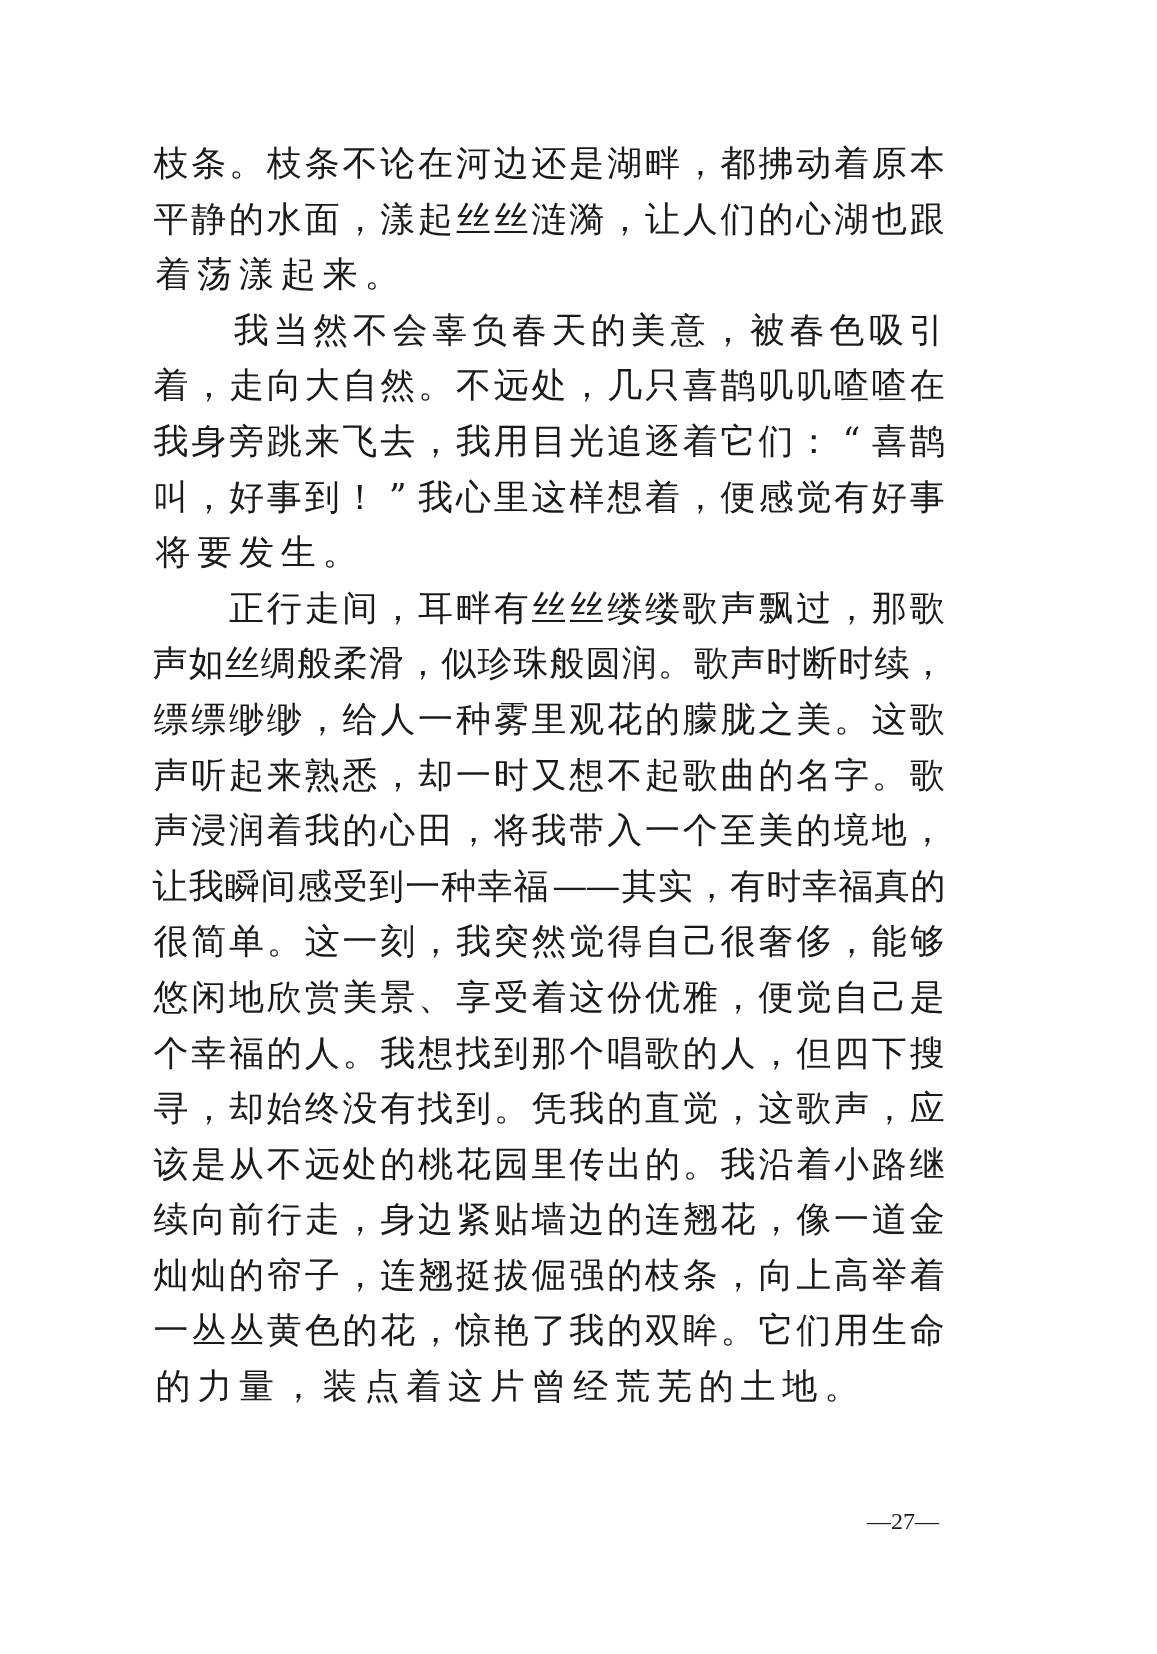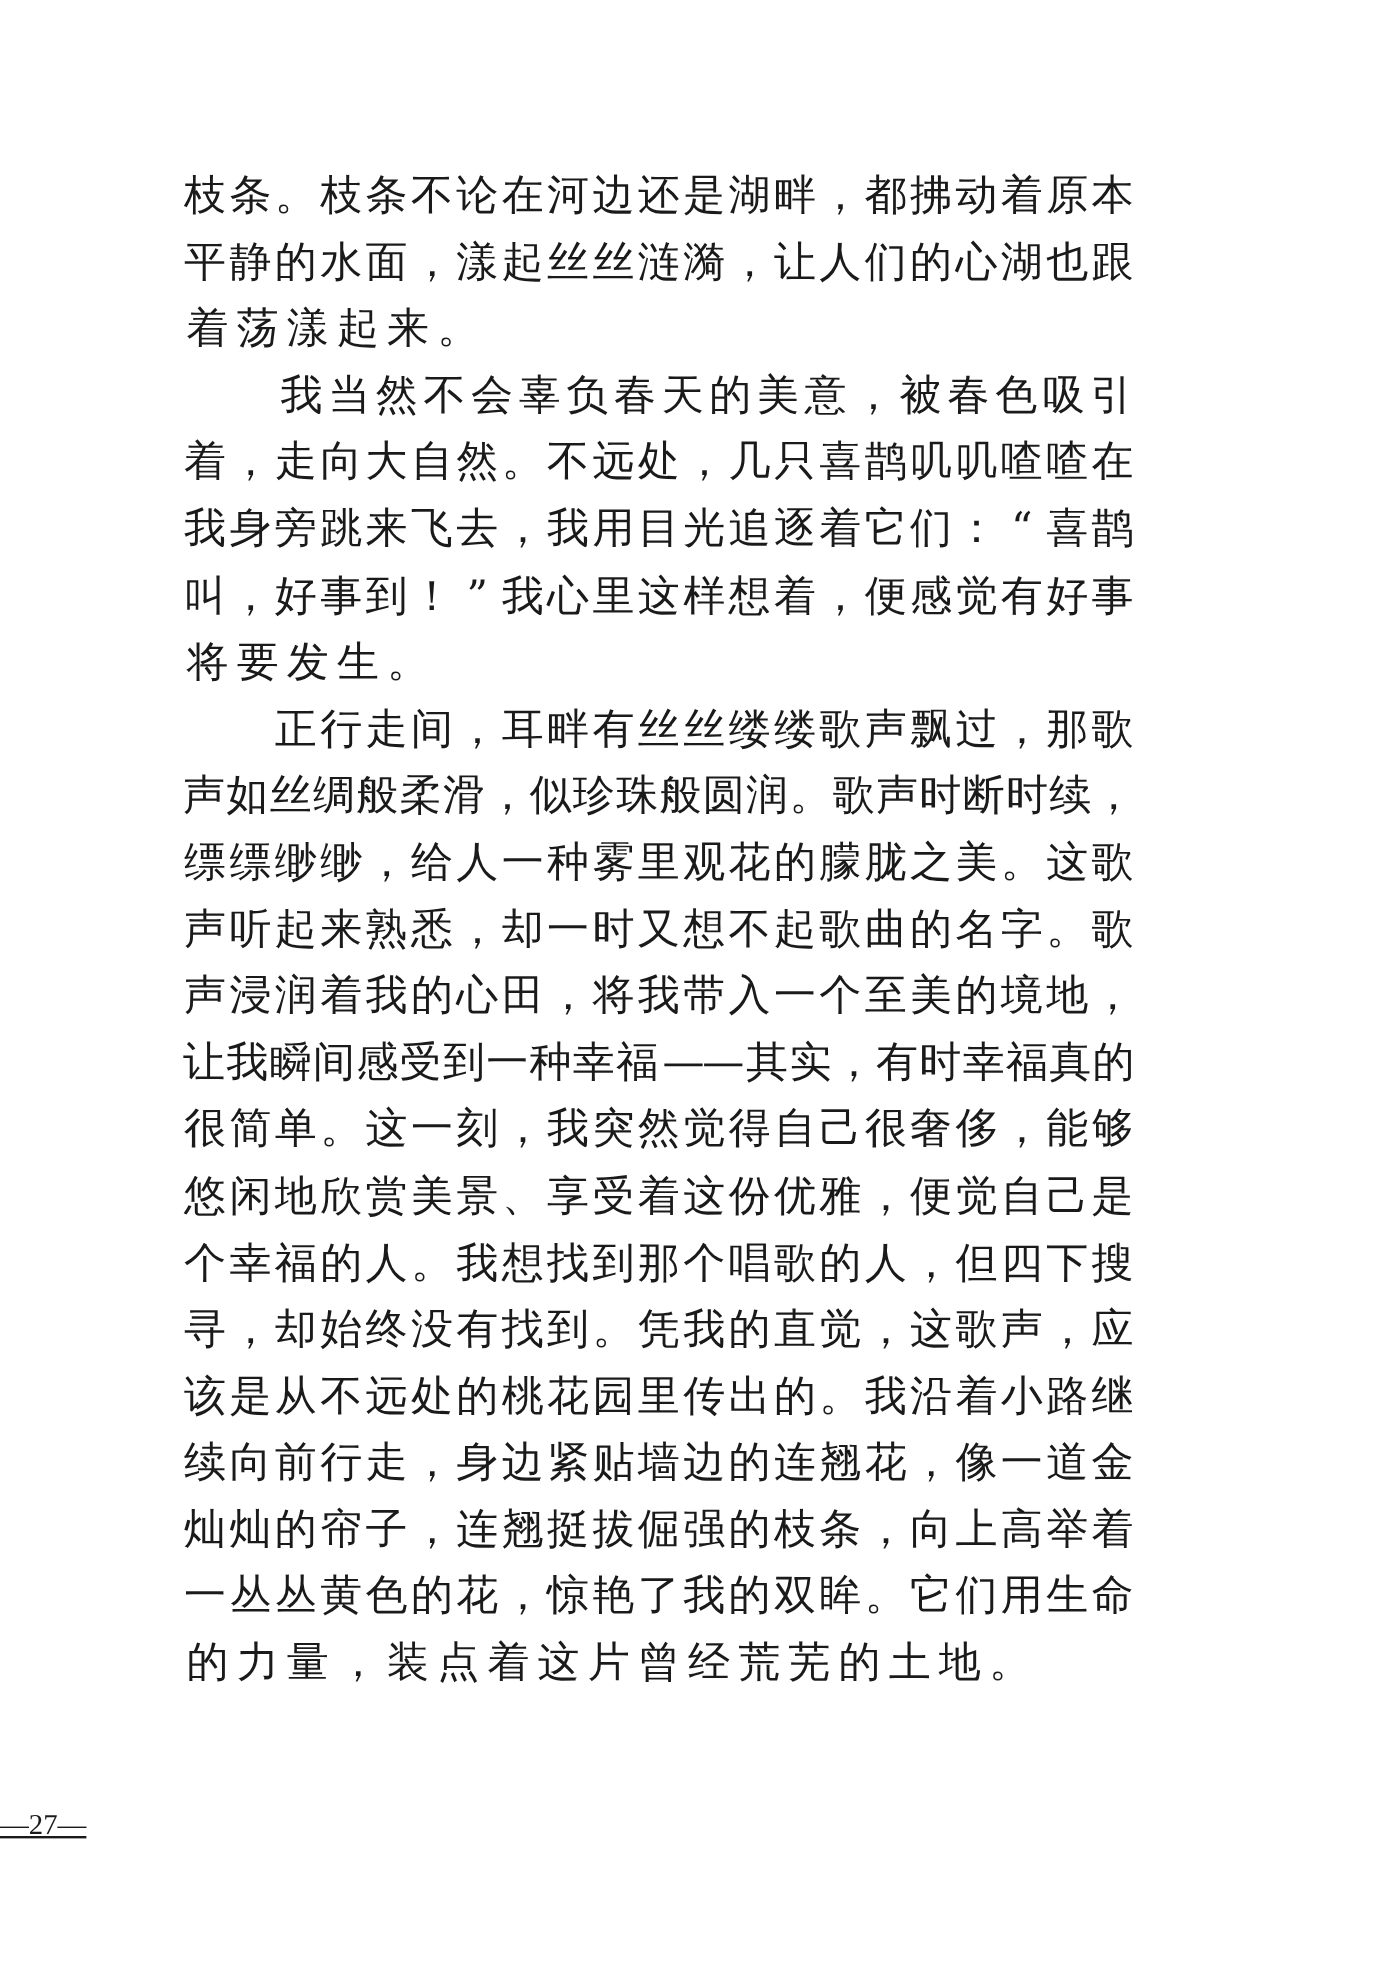--- a/index.html
+++ b/index.html
@@ -50,25 +50,24 @@
   }
   .indent {
     display: inline-block;
     width: 83.6px;
   }
   .page-number {
     position: absolute;
     left: 0;
     width: 939px;
     top: 1508px;
-    text-align: left;
+    text-align: right;
     font-size: 24px;
     font-family: "Liberation Serif", "DejaVu Serif", serif;
     color: #1a1a1a;
-    text-decoration: underline;
   }
 </style>
 </head>
 <body>
 
 <div class="page">
   <div class="text-block" id="text-block">
       <div>
         <div class="line">
           <div style="display: flex; width: 100%; justify-content: space-between;">

